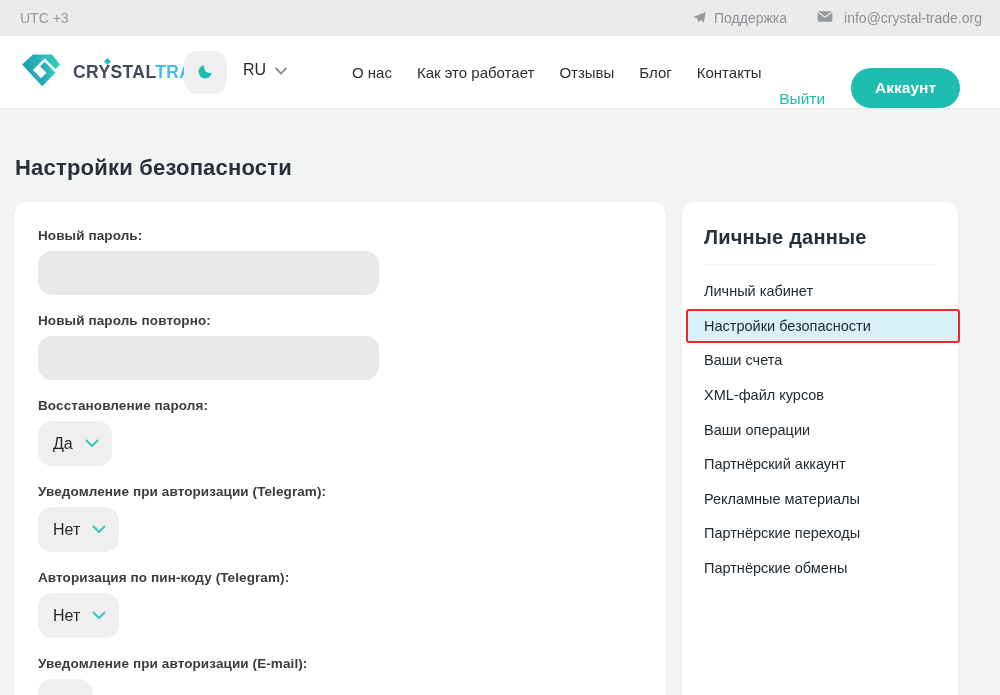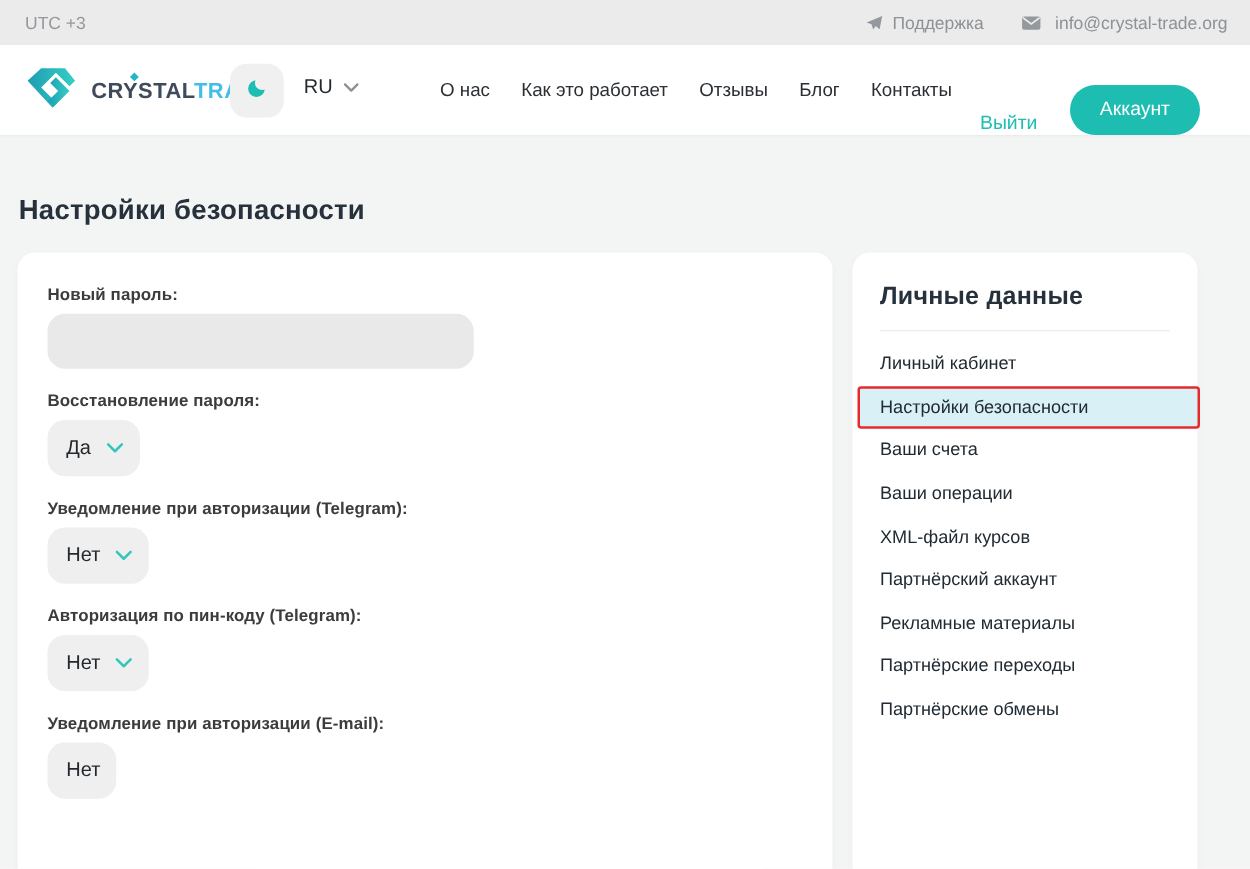--- a/index.html
+++ b/index.html
@@ -13,21 +13,21 @@
 
   
   .topbar {
     position: absolute; left: 0; top: 0; width: 1000px; height: 36px;
     background: #ebebeb;
     display: flex; align-items: center;
     padding: 0 18px 0 20px;
     font-size: 14px; color: #94989c;
   }
   .topbar .spacer { flex: 1; }
-  .topbar-link { display: inline-flex; align-items: center; gap: 7px; color: #8d9297; cursor: pointer; }
+  .topbar-link { display: inline-flex; align-items: flex-start; gap: 7px; color: #8d9297; cursor: pointer; }
   .topbar-link + .topbar-link { margin-left: 30px; gap: 11px; }
   .topbar-link svg { display: block; }
 
   
   .header {
     position: absolute; left: 0; top: 36px; width: 1000px; height: 72px;
     background: #ffffff;
     box-shadow: 0 1px 2px rgba(0,0,0,0.05);
   }
   .brand {
@@ -56,21 +56,21 @@
     display: flex; align-items: center; gap: 25px;
   }
   .nav-link { font-size: 15px; color: #2b2f33; text-decoration: none; cursor: pointer; white-space: nowrap; }
   .header-right {
     position: absolute; right: 40px; top: 0; height: 72px;
     display: flex; align-items: flex-end; gap: 26px;
   }
   .logout-link { font-size: 15.5px; font-weight: 500; color: #1dbdb1; cursor: pointer; }
   .account-btn {
     height: 40px; padding: 0 24px; border: none; border-radius: 20px;
-    background: #1dbdb1; color: #ffffff; font-size: 15.5px; font-weight: 400;
+    background: #1dbdb1; color: #ffffff; font-size: 15.5px; font-weight: 700;
     font-family: "Liberation Sans", sans-serif; cursor: pointer;
     display: inline-flex; align-items: center;
   }
 
   
   .page-title {
     position: absolute; left: 15px; top: 155px;
     font-size: 22px; font-weight: bold; color: #26313c; letter-spacing: 0.2px;
   }
 
@@ -202,20 +202,25 @@
 <h1 class="page-title">Настройки безопасности</h1>
 
 <div class="form-panel">
 
     <div class="field">
       <div class="field-label">Новый пароль:</div>
       <input class="field-input" type="password" style="">
 
     </div>
 
+    <div class="field">
+      <div class="field-label">Новый пароль повторно:</div>
+      <input class="field-input" type="password" style="">
+
+    </div>
 
     <div class="field">
       <div class="field-label">Восстановление пароля:</div>
       
       <div class="select-control">
         <span class="select-value">Да</span>
         <span>
           <svg width="14" height="9" viewBox="0 0 14 9" fill="none">
             <path d="M1.5 1.5l5.5 5.5 5.5-5.5" stroke="#35c6ba" stroke-width="2" stroke-linecap="round" stroke-linejoin="round"></path>
           </svg>
@@ -263,24 +268,24 @@
   <div class="side-title">Личные данные</div>
   <hr class="side-divider">
   <div>
 
       <div class="side-item">Личный кабинет</div>
 
       <div class="side-item active">Настройки безопасности</div>
 
       <div class="side-item">Ваши счета</div>
 
+      <div class="side-item">XML-файл курсов</div>
+
       <div class="side-item">Ваши операции</div>
 
-      <div class="side-item">XML-файл курсов</div>
-
 
       <div class="side-item">Партнёрский аккаунт</div>
 
       <div class="side-item">Рекламные материалы</div>
 
       <div class="side-item">Партнёрские переходы</div>
 
       <div class="side-item">Партнёрские обмены</div>
 
     </div>

